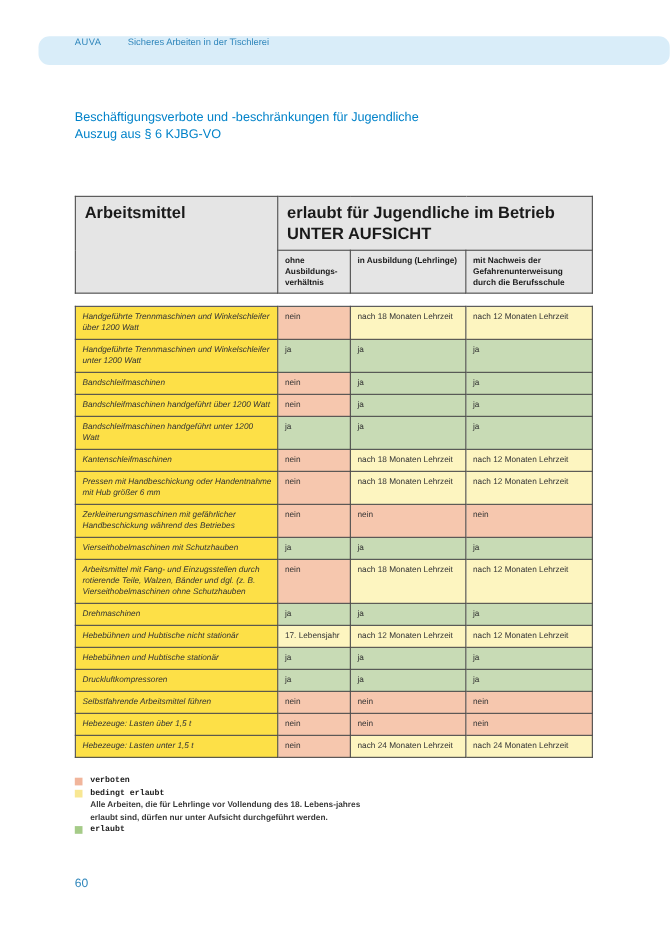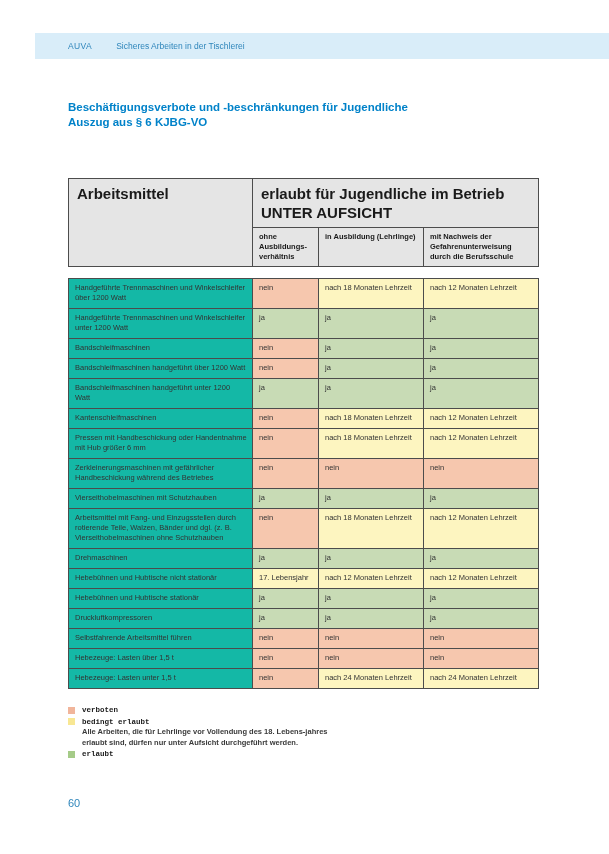--- a/index.html
+++ b/index.html
@@ -4,42 +4,42 @@
 <style>
   * { margin:0; padding:0; box-sizing:border-box; }
   html,body { background:#ffffff; }
   .page {
     position:relative; width:609px; height:854px; background:#ffffff;
     font-family:"Liberation Sans", sans-serif; color:#2d2d2d; overflow:hidden;
   }
   
   .band {
     position:absolute; left:35px; top:33px; width:574px; height:26px;
-    background:#d9edf9; display:flex; align-items:center;
-    font-size:8.5px; color:#2f86bb;
+    background:#d9edf9; display:flex; align-items:flex-start;
+    font-size:8.5px; color:#2f86bb;border-radius:10px;
   }
   .band .brand { margin-left:33px; letter-spacing:0.4px; }
   .band .doc { margin-left:24px; }
   
   .content { position:absolute; left:68px; top:100px; width:470px; }
-  .title { color:#0082c9; font-weight:bold; font-size:11.5px; line-height:15px; }
+  .title { color:#0082c9; font-weight:normal; font-size:11.5px; line-height:15px; }
   
   table { border-collapse:collapse; table-layout:fixed; width:470px; }
   .head-table { margin-top:48px; }
   .head-table td { background:#e5e5e5; border:1px solid #4c4c4c; vertical-align:top; }
   .cell-arbeitsmittel { font-size:15px; font-weight:bold; padding:6px 8px; color:#1a1a1a; }
   .cell-mainhead { font-size:15px; font-weight:bold; padding:5px 8px; height:48px; line-height:19px; color:#1a1a1a; }
   .cell-sub { font-size:7.5px; font-weight:bold; padding:4px 6px; line-height:10px; color:#1a1a1a; }
   
   .body-table { margin-top:11px; }
   .body-table td {
     border:1px solid #4c4c4c; vertical-align:top;
     font-size:7.5px; line-height:10px; padding:4px 5px 5px 6px; color:#333333;
   }
-  .label-cell { background:#14b8a6; }
+  .label-cell { background:#fde047;font-style:italic; }
   
   .legend { margin-top:16px; }
   .legend-item { font-size:7.5px; line-height:10.5px; margin-bottom:1px; }
   .legend-head { display:flex;font-family:Liberation Mono, monospace; }
   .chip { width:7px; height:7px; margin:1.5px 7px 0 0; flex:none; }
   .legend-label { font-weight:bold; color:#1a1a1a; }
   .legend-desc { color:#3a3a3a; max-width:250px; margin:0 0 1px 14px;font-weight:bold; }
   
   .page-number { position:absolute; left:68px; top:797px; font-size:11px; color:#2f86bb; }
 </style>

